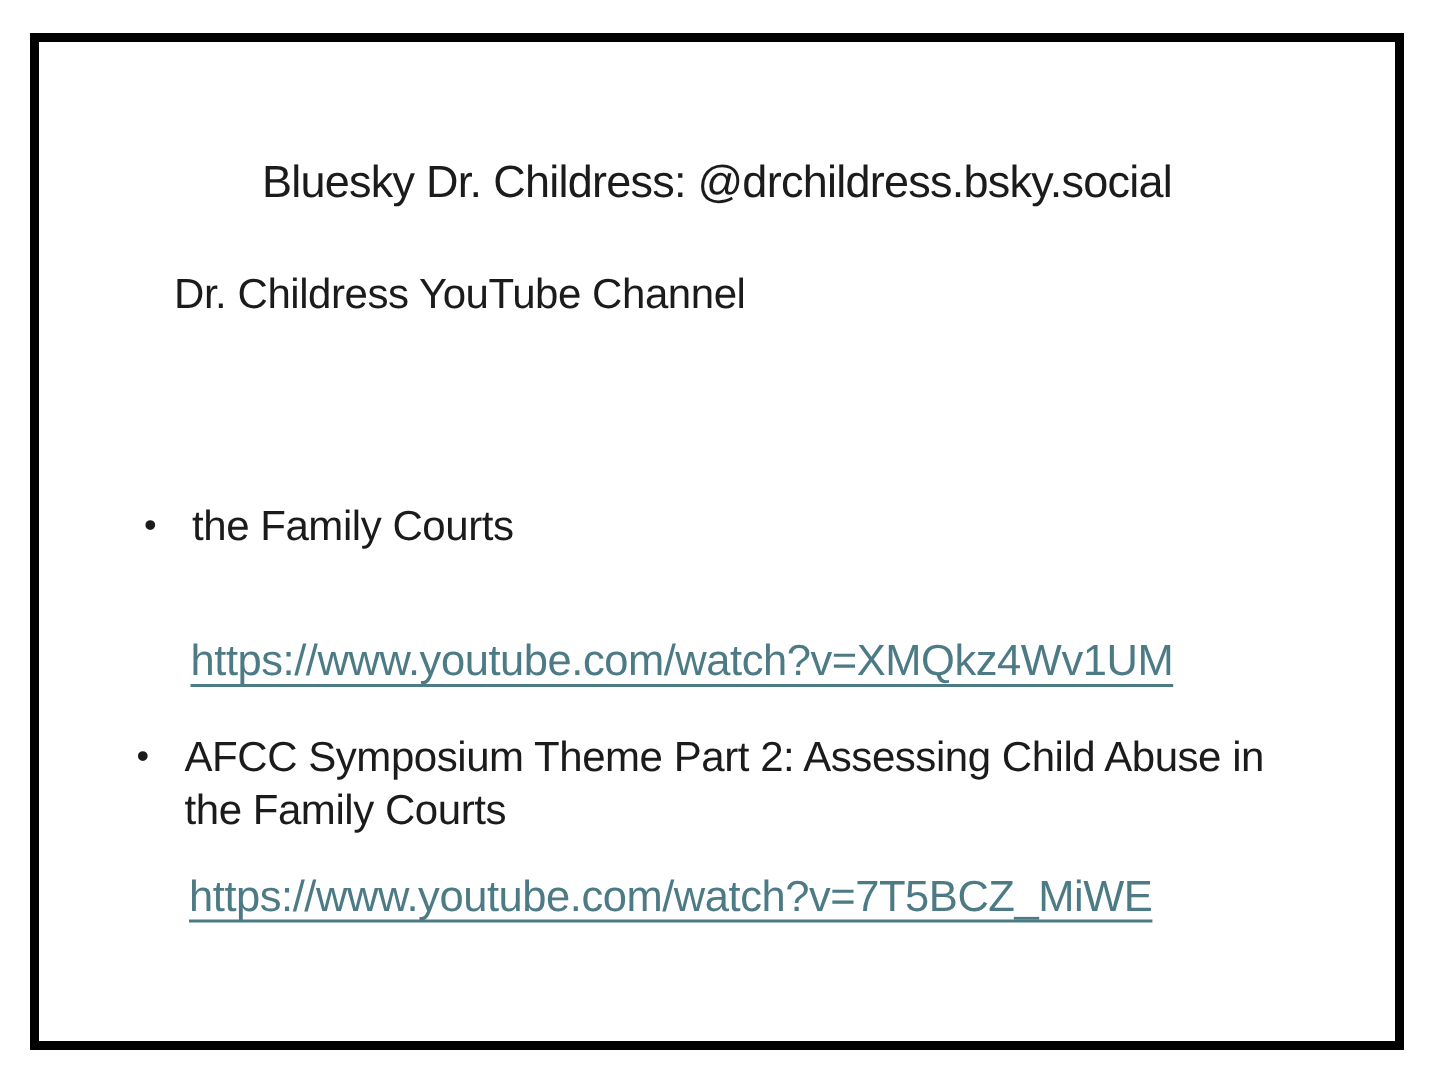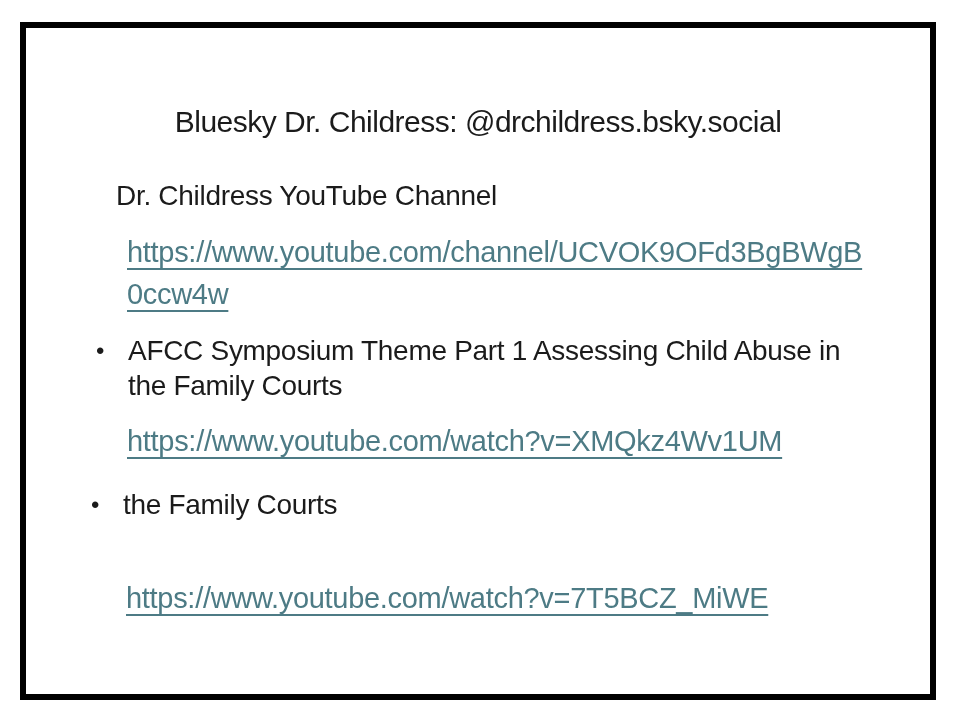--- a/index.html
+++ b/index.html
@@ -80,40 +80,36 @@
 </head>
 <body>
 
 <div class="canvas">
   <div class="frame">
 
     <div class="title">Bluesky Dr. Childress: @drchildress.bsky.social</div>
 
     <div class="heading">Dr. Childress YouTube Channel</div>
 
-    <a class="link link-multi pos-link1">
-      <span class="link-line">https://www.youtube.com/channel/UCVOK9OFd3BgBWgB</span>
-      <span class="link-line">0ccw4w</span>
-    </a>
 
     <div class="bullet pos-bullet1">
       <span class="dot">•</span>
       <div class="bullet-text">
-        <div>AFCC Symposium Theme Part 1 Assessing Child Abuse in</div>
         <div>the Family Courts</div>
       </div>
     </div>
 
     <a class="link link-single pos-link2">
       <span class="link-line">https://www.youtube.com/watch?v=XMQkz4Wv1UM</span>
     </a>
 
     <div class="bullet pos-bullet2">
       <span class="dot">•</span>
       <div class="bullet-text">
+        <div>AFCC Symposium Theme Part 2: Assessing Child Abuse in</div>
         <div>the Family Courts</div>
       </div>
     </div>
 
     <a class="link link-single pos-link3">
       <span class="link-line">https://www.youtube.com/watch?v=7T5BCZ_MiWE</span>
     </a>
 
   </div>
 </div>

